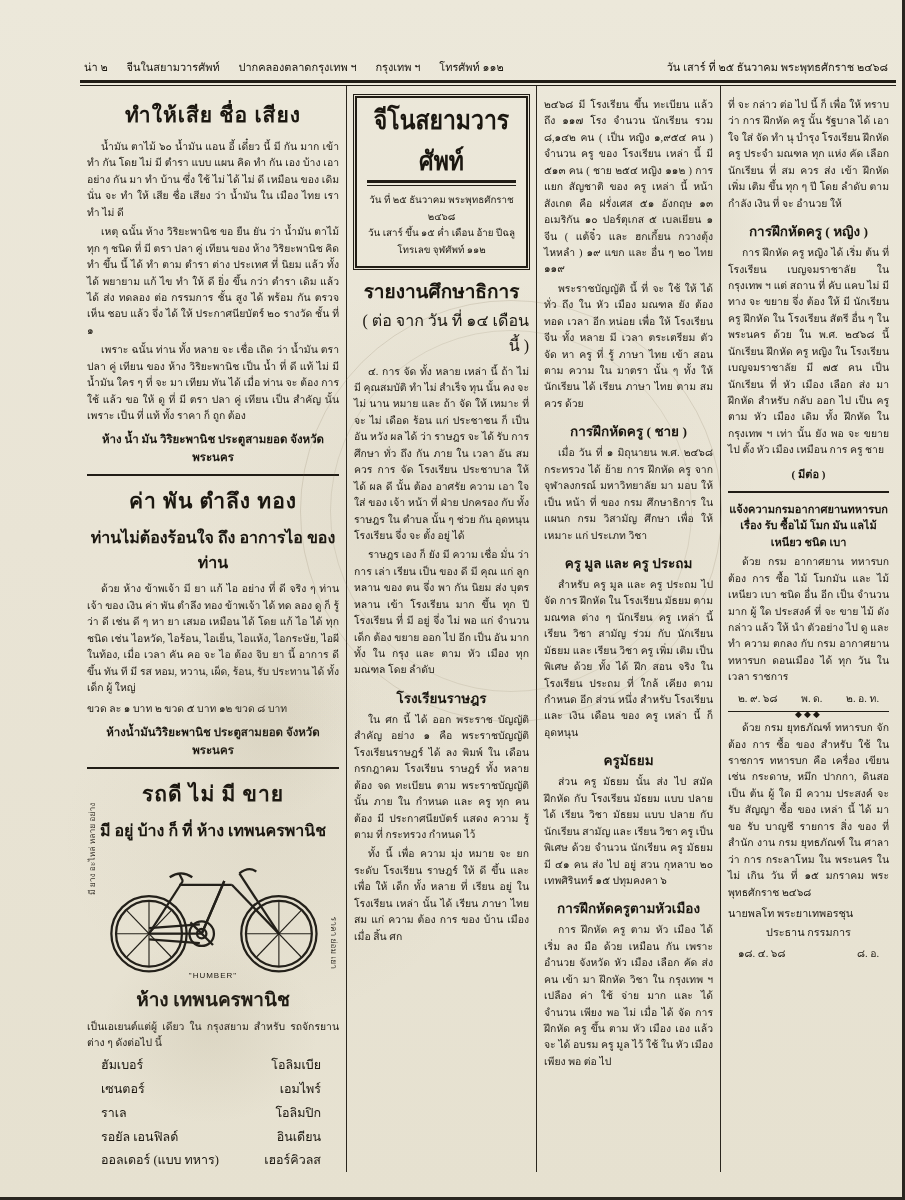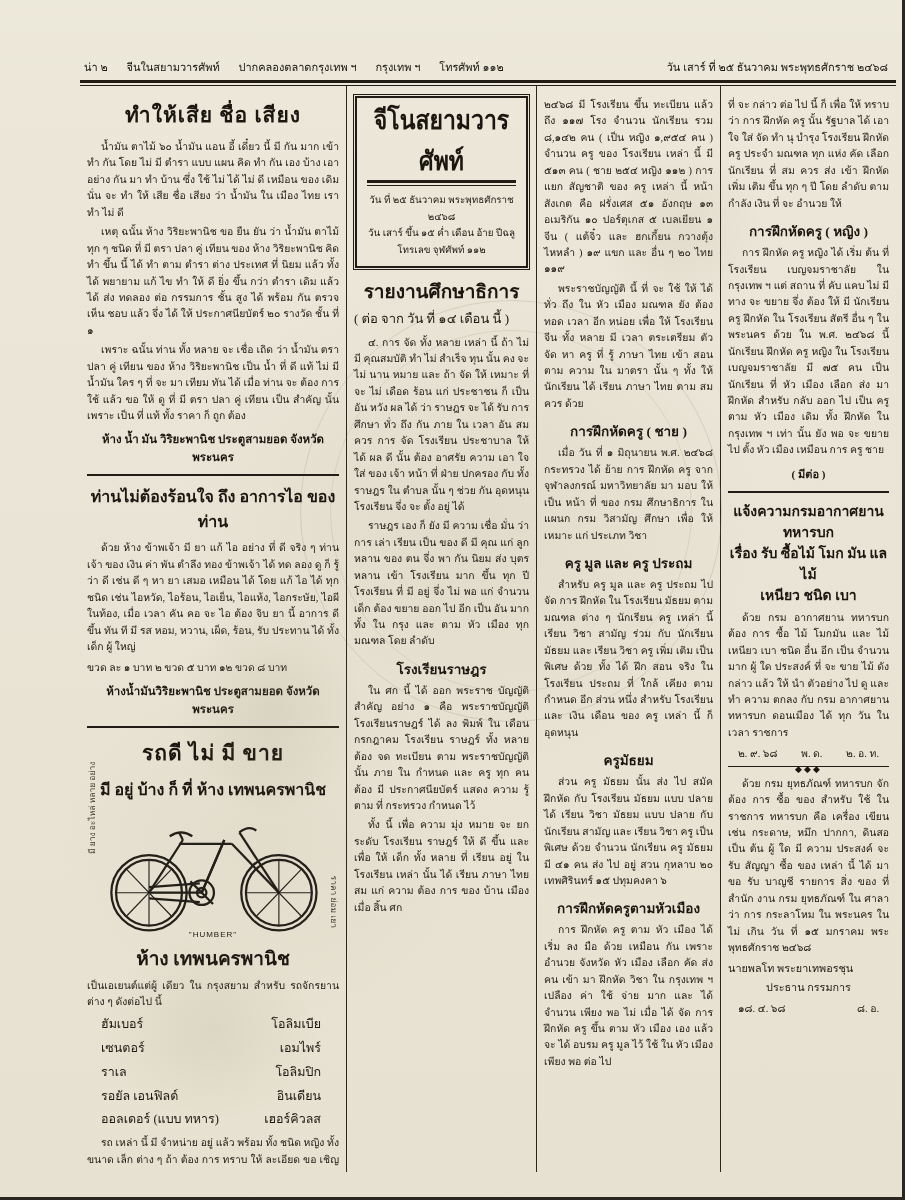--- a/index.html
+++ b/index.html
@@ -39,41 +39,41 @@
   .col1{width:266px;}
   .col2{width:190px;}
   .col3{width:184px;}
   .col4{flex:1;}
 
   p.body{font-size:10.4px;line-height:1.58;text-align:justify;margin:3px 0;}
   p.indent{text-indent:14px;}
   .sign{font-size:11.5px;font-weight:bold;text-align:center;margin:6px 0 2px;}
   .head-lg{font-size:21px;font-weight:bold;text-align:center;margin:4px 0 8px;letter-spacing:1px;}
   .head-md{font-size:19px;font-weight:bold;text-align:center;margin:8px 0 2px;}
-  .subnote{font-size:13px;text-align:left;margin:0 0 6px;}
+  .subnote{font-size:16px;text-align:right;margin:0 0 6px;}
   .subhead{font-size:13.5px;font-weight:bold;text-align:center;margin:8px 0 3px;}
   .rule{border-top:2px solid #211d16;margin:8px 0;}
 
   .masthead-box{border:2px solid #211d16;box-shadow:0 0 0 1px #e9e4d5,0 0 0 2px #211d16;margin:2px 1px 8px;padding:6px 4px 7px;text-align:center;}
   .masthead-title{font-size:23px;font-weight:bold;letter-spacing:0px;transform:scaleY(1.15);margin-bottom:4px;}
   .masthead-underline{border-top:3px solid #211d16;border-bottom:1px solid #211d16;height:2px;margin:2px 6px 6px;}
   .masthead-line{font-size:9.8px;line-height:1.7;}
 
   .ad-sub{font-size:16px;font-weight:bold;text-align:center;margin:2px 0 6px;}
   .price-line{font-size:10.4px;text-align:left;margin:3px 0;}
 
   .bike-fig{position:relative;margin:6px 0 0;text-align:center;}
   .bike-caption{font-size:8px;letter-spacing:1px;font-family:"Liberation Sans","DejaVu Sans",sans-serif;margin-top:-6px;}
   .vert{position:absolute;font-size:8.5px;white-space:nowrap;opacity:.85;}
   .vert-left{left:-2px;top:46px;transform:rotate(-90deg);transform-origin:left top;}
   .vert-right{right:-2px;top:120px;transform:rotate(90deg);transform-origin:right top;}
   .shop-head{font-size:19px;font-weight:bold;text-align:center;margin:4px 0 5px;}
   .brand-row{display:flex;justify-content:space-between;font-size:12.5px;line-height:1.9;padding:0 18px 0 14px;}
 
-  .notice-title{font-size:14px;font-weight:bold;text-align:center;line-height:1.5;margin:6px 0 4px;}
+  .notice-title{font-size:11px;font-weight:bold;text-align:center;line-height:1.5;margin:6px 0 4px;}
   .more{font-size:11px;text-align:center;font-weight:bold;margin:6px 0;}
   .abbr-row{display:flex;justify-content:space-between;font-size:10.4px;padding:0 10px;margin:4px 0;text-align:center;}
   .diamond-rule{text-align:center;font-size:9px;letter-spacing:2px;border-top:1px solid #211d16;margin-top:2px;line-height:.6;}
   .sig-name{font-size:10.8px;text-align:left;margin:4px 0 0;}
   .sig-role{font-size:10.8px;text-align:center;margin:2px 0 4px;}
   svg.bike{display:block;margin:0 auto;}
 </style>
 </head>
 <body>
 
@@ -103,20 +103,21 @@
         <h2 class="head-lg">ทำให้เสีย ชื่อ เสียง</h2>
         <p class="body indent">น้ำมัน ตาไม้ ๖๐ น้ำมัน แอน อี้ เดี๋ยว นี้ มี กัน มาก เข้า ทำ กัน โดย ไม่ มี ตำรา แบบ แผน คิด ทำ กัน เอง บ้าง เอา อย่าง กัน มา ทำ บ้าน ซึ่ง ใช้ ไม่ ได้ ไม่ ดี เหมือน ของ เดิม นั่น จะ ทำ ให้ เสีย ชื่อ เสียง ว่า น้ำมัน ใน เมือง ไทย เรา ทำ ไม่ ดี</p>
         <p class="body indent">เหตุ ฉนั้น ห้าง วิริยะพานิช ขอ ยืน ยัน ว่า น้ำมัน ตาไม้ ทุก ๆ ชนิด ที่ มี ตรา ปลา คู่ เทียน ของ ห้าง วิริยะพานิช คิด ทำ ขึ้น นี้ ได้ ทำ ตาม ตำรา ต่าง ประเทศ ที่ นิยม แล้ว ทั้ง ได้ พยายาม แก้ ไข ทำ ให้ ดี ยิ่ง ขึ้น กว่า ตำรา เดิม แล้ว ได้ ส่ง ทดลอง ต่อ กรรมการ ชั้น สูง ได้ พร้อม กัน ตรวจ เห็น ชอบ แล้ว จึ่ง ได้ ให้ ประกาศนียบัตร์ ๒๐ รางวัด ชั้น ที่ ๑</p>
         <p class="body indent">เพราะ ฉนั้น ท่าน ทั้ง หลาย จะ เชื่อ เถิด ว่า น้ำมัน ตรา ปลา คู่ เทียน ของ ห้าง วิริยะพานิช เป็น น้ำ ที่ ดี แท้ ไม่ มี น้ำมัน ใคร ๆ ที่ จะ มา เทียม ทัน ได้ เมื่อ ท่าน จะ ต้อง การ ใช้ แล้ว ขอ ให้ ดู ที่ มี ตรา ปลา คู่ เทียน เป็น สำคัญ นั้น เพราะ เป็น ที่ แท้ ทั้ง ราคา ก็ ถูก ต้อง</p>
         <p class="sign">ห้าง น้ำ มัน วิริยะพานิช   ประตูสามยอด   จังหวัดพระนคร</p>
       </article>
 
       <div class="rule"></div>
 
       <article>
+        <h2 class="head-lg">ค่า พัน ตำลึง ทอง</h2>
         <p class="ad-sub">ท่านไม่ต้องร้อนใจ ถึง อาการไอ ของท่าน</p>
         <p class="body indent">ด้วย ห้าง ข้าพเจ้า มี ยา แก้ ไอ อย่าง ที่ ดี จริง ๆ ท่าน เจ้า ของ เงิน ค่า พัน ตำลึง ทอง ข้าพเจ้า ได้ ทด ลอง ดู ก็ รู้ ว่า ดี เช่น ดี ๆ หา ยา เสมอ เหมือน ได้ โดย แก้ ไอ ได้ ทุก ชนิด เช่น ไอหวัด, ไอร้อน, ไอเย็น, ไอแห้ง, ไอกระษัย, ไอผีในท้อง, เมื่อ เวลา คัน คอ จะ ไอ ต้อง จิบ ยา นี้ อาการ ดี ขึ้น ทัน ที มี รส หอม, หวาน, เผ็ด, ร้อน, รับ ประทาน ได้ ทั้ง เด็ก ผู้ ใหญ่</p>
         <p class="price-line">ขวด ละ ๑ บาท   ๒ ขวด ๕ บาท   ๑๒ ขวด ๘ บาท</p>
         <p class="sign">ห้างน้ำมันวิริยะพานิช   ประตูสามยอด   จังหวัดพระนคร</p>
       </article>
 
       <div class="rule"></div>
 
       <article>
         <h2 class="head-lg">รถดี ไม่ มี ขาย</h2>

